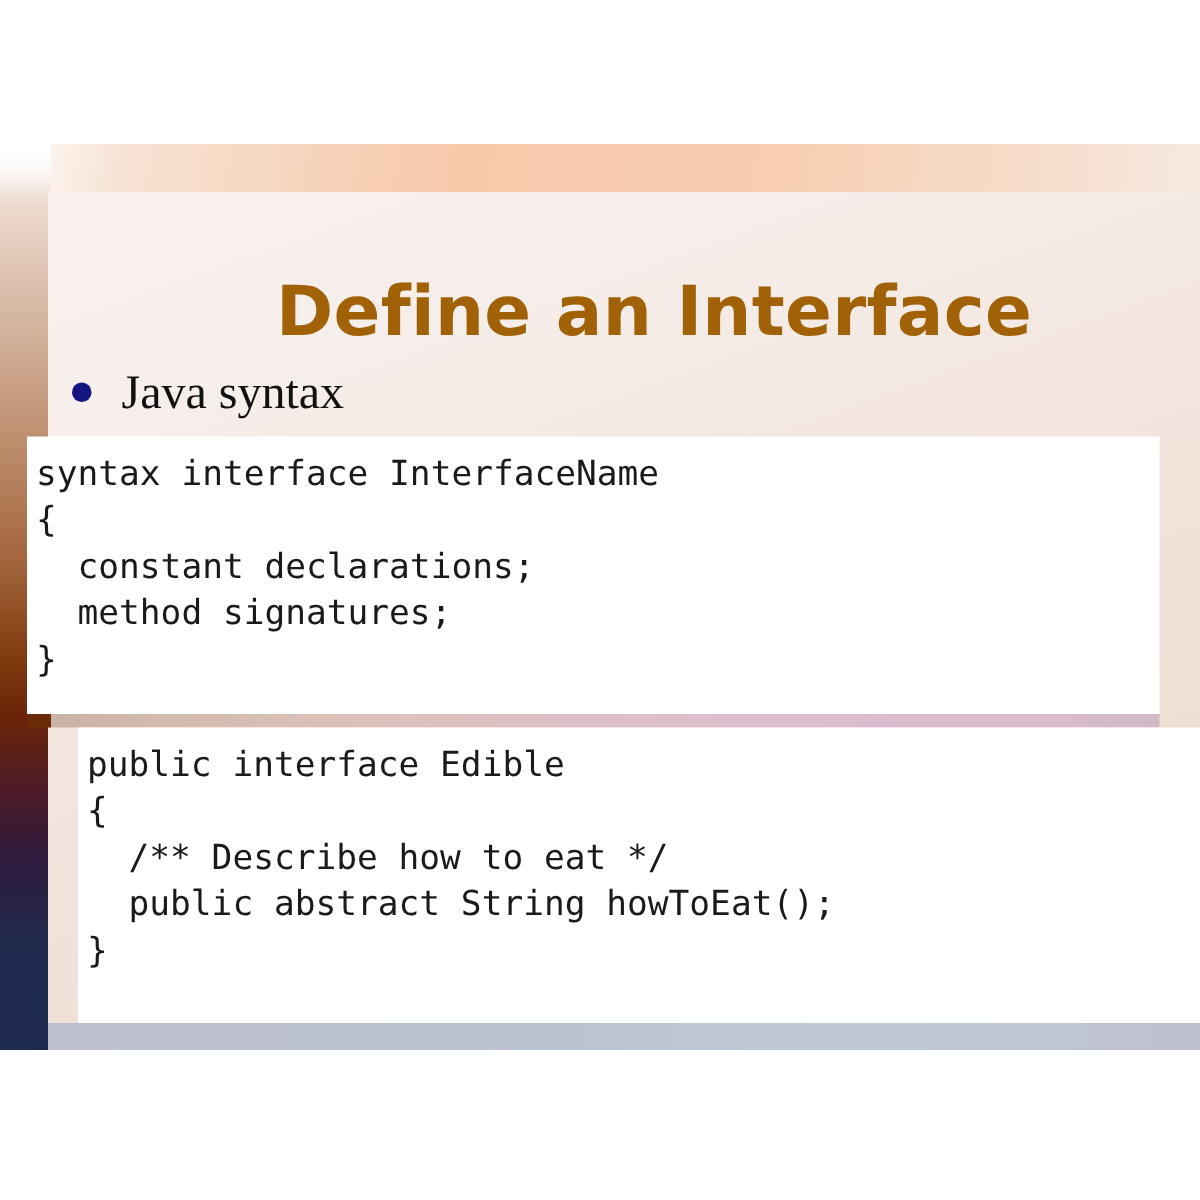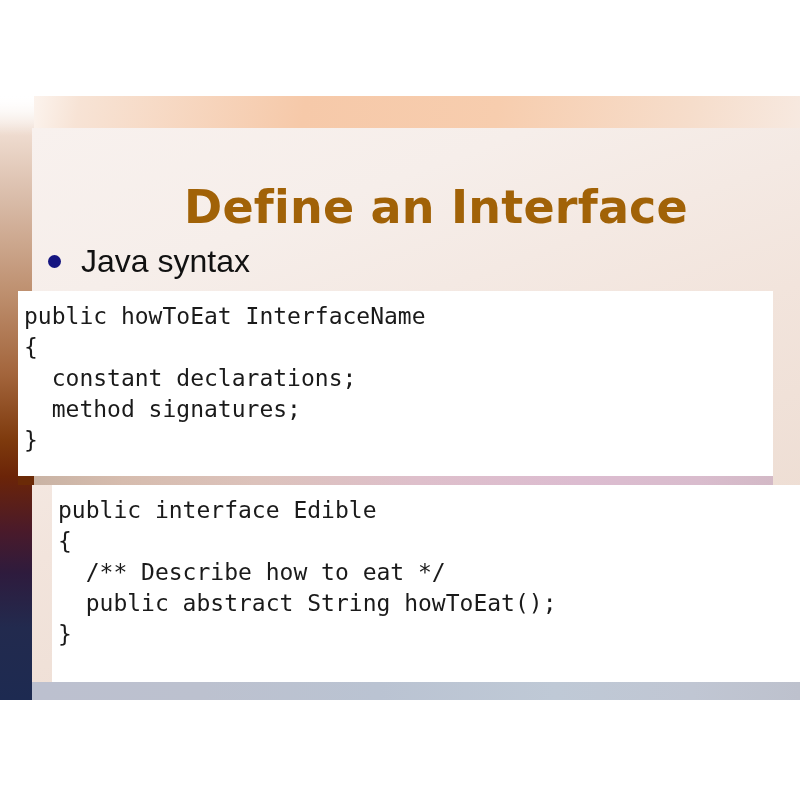--- a/index.html
+++ b/index.html
@@ -141,21 +141,21 @@
   }
   .bullet-dot {
     width: 13px;
     height: 13px;
     border-radius: 50%;
     background: #151580;
     flex: 0 0 auto;
     margin-right: 20px;
   }
   .bullet-text {
-    font-family: Liberation Sans, sans-serif;
+    font-family: Liberation Serif, serif;
     font-size: 32px;
     color: #111111;
     line-height: 1;
     white-space: nowrap;
   }
 
   
   .code-box {
     position: absolute;
     left: 18px;
@@ -225,21 +225,21 @@
   <div class="right-wash"></div>
 
   <h1 class="slide-title">Define an Interface</h1>
 
   <div class="bullet-row">
     <span class="bullet-dot"></span>
     <span class="bullet-text">Java syntax</span>
   </div>
 
   <div class="code-box code-box-1">
-    <pre class="code-pre">public howToEat InterfaceName
+    <pre class="code-pre">syntax interface InterfaceName
 {
   constant declarations;
   method signatures;
 }</pre>
   </div>
 
   <div class="code-gap-sliver-left"></div>
   <div class="code-gap-sliver"></div>
 
   <div class="code-box code-box-2">

